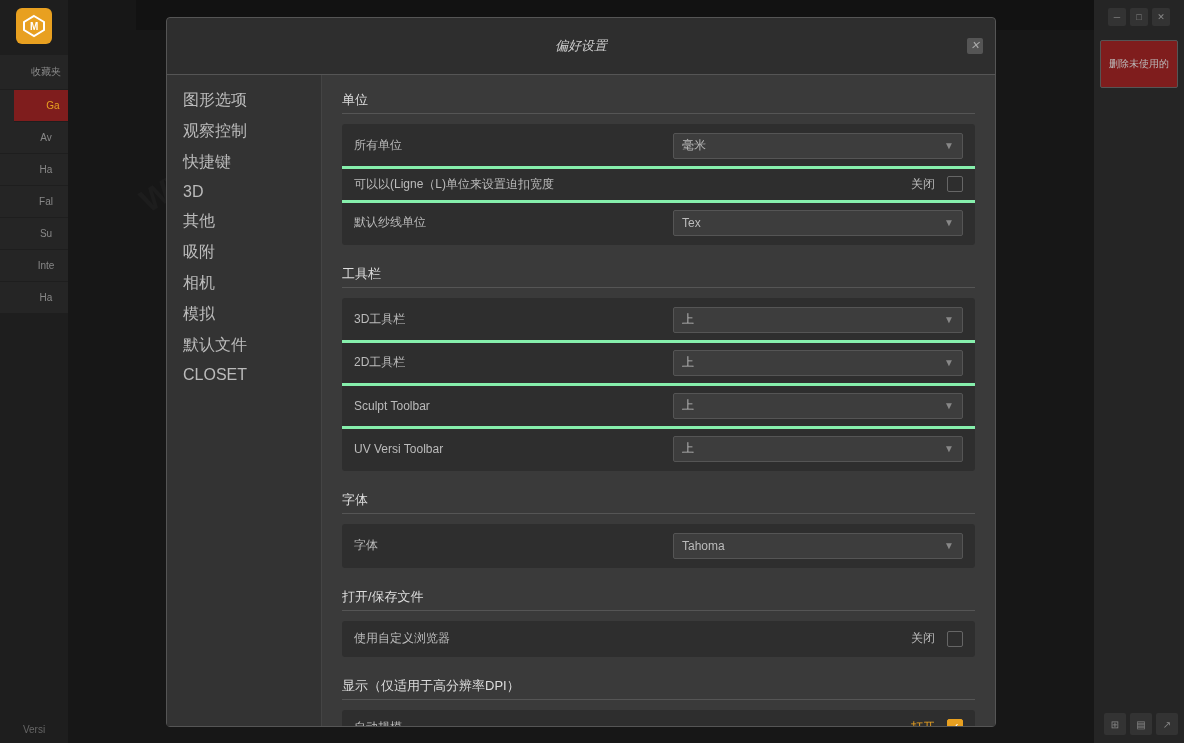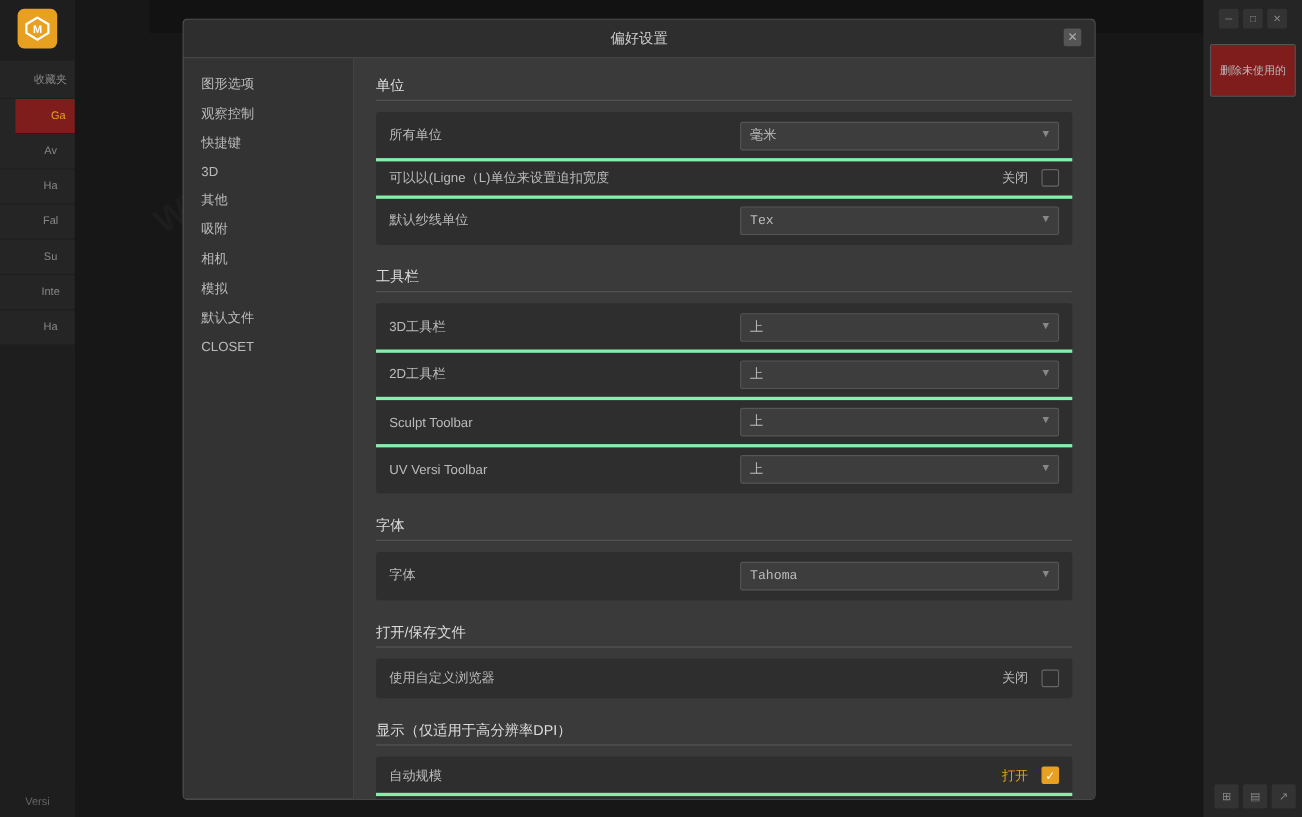--- a/index.html
+++ b/index.html
@@ -129,26 +129,27 @@
       background: #3a3a3a;
       border: 1px solid #555;
       border-radius: 4px;
       display: flex;
       flex-direction: column;
       max-height: 710px;
     }
 
     .dialog-titlebar {
       background: #2e2e2e;
-      padding: 8px 12px;
-      display: flex;
-      align-items: flex-start;
+      padding: 19px 12px;
+      display: flex;
+      align-items: center;
       justify-content: space-between;
       border-bottom: 1px solid #555;
       border-radius: 4px 4px 0 0;
+      font-style: italic;
     }
 
     .dialog-title {
       color: #ccc;
       font-size: 13px;
       flex: 1;
       text-align: center;
     }
 
     .dialog-close {
@@ -174,21 +175,21 @@
     .dialog-sidebar {
       width: 155px;
       background: #333;
       border-right: 1px solid #444;
       padding: 10px 0;
       flex-shrink: 0;
     }
 
     .dialog-sidebar-item {
       padding: 5px 16px;
-      font-size: 12px;
+      font-size: 16px;
       color: #bbb;
       cursor: pointer;
     }
 
     .dialog-sidebar-item.active {
       color: #e8a020;
     }
 
     
     .dialog-main {
@@ -250,21 +251,20 @@
       border-radius: 2px;
       padding: 4px 8px;
       color: #bbb;
       font-size: 12px;
       display: flex;
       align-items: center;
       justify-content: space-between;
       width: 290px;
       cursor: pointer;
       height: 26px;
-      font-family: Liberation Mono, monospace;
     }
 
     .dropdown-arrow {
       font-size: 10px;
       color: #888;
       margin-left: 8px;
     }
 
     
     .toggle-label {

